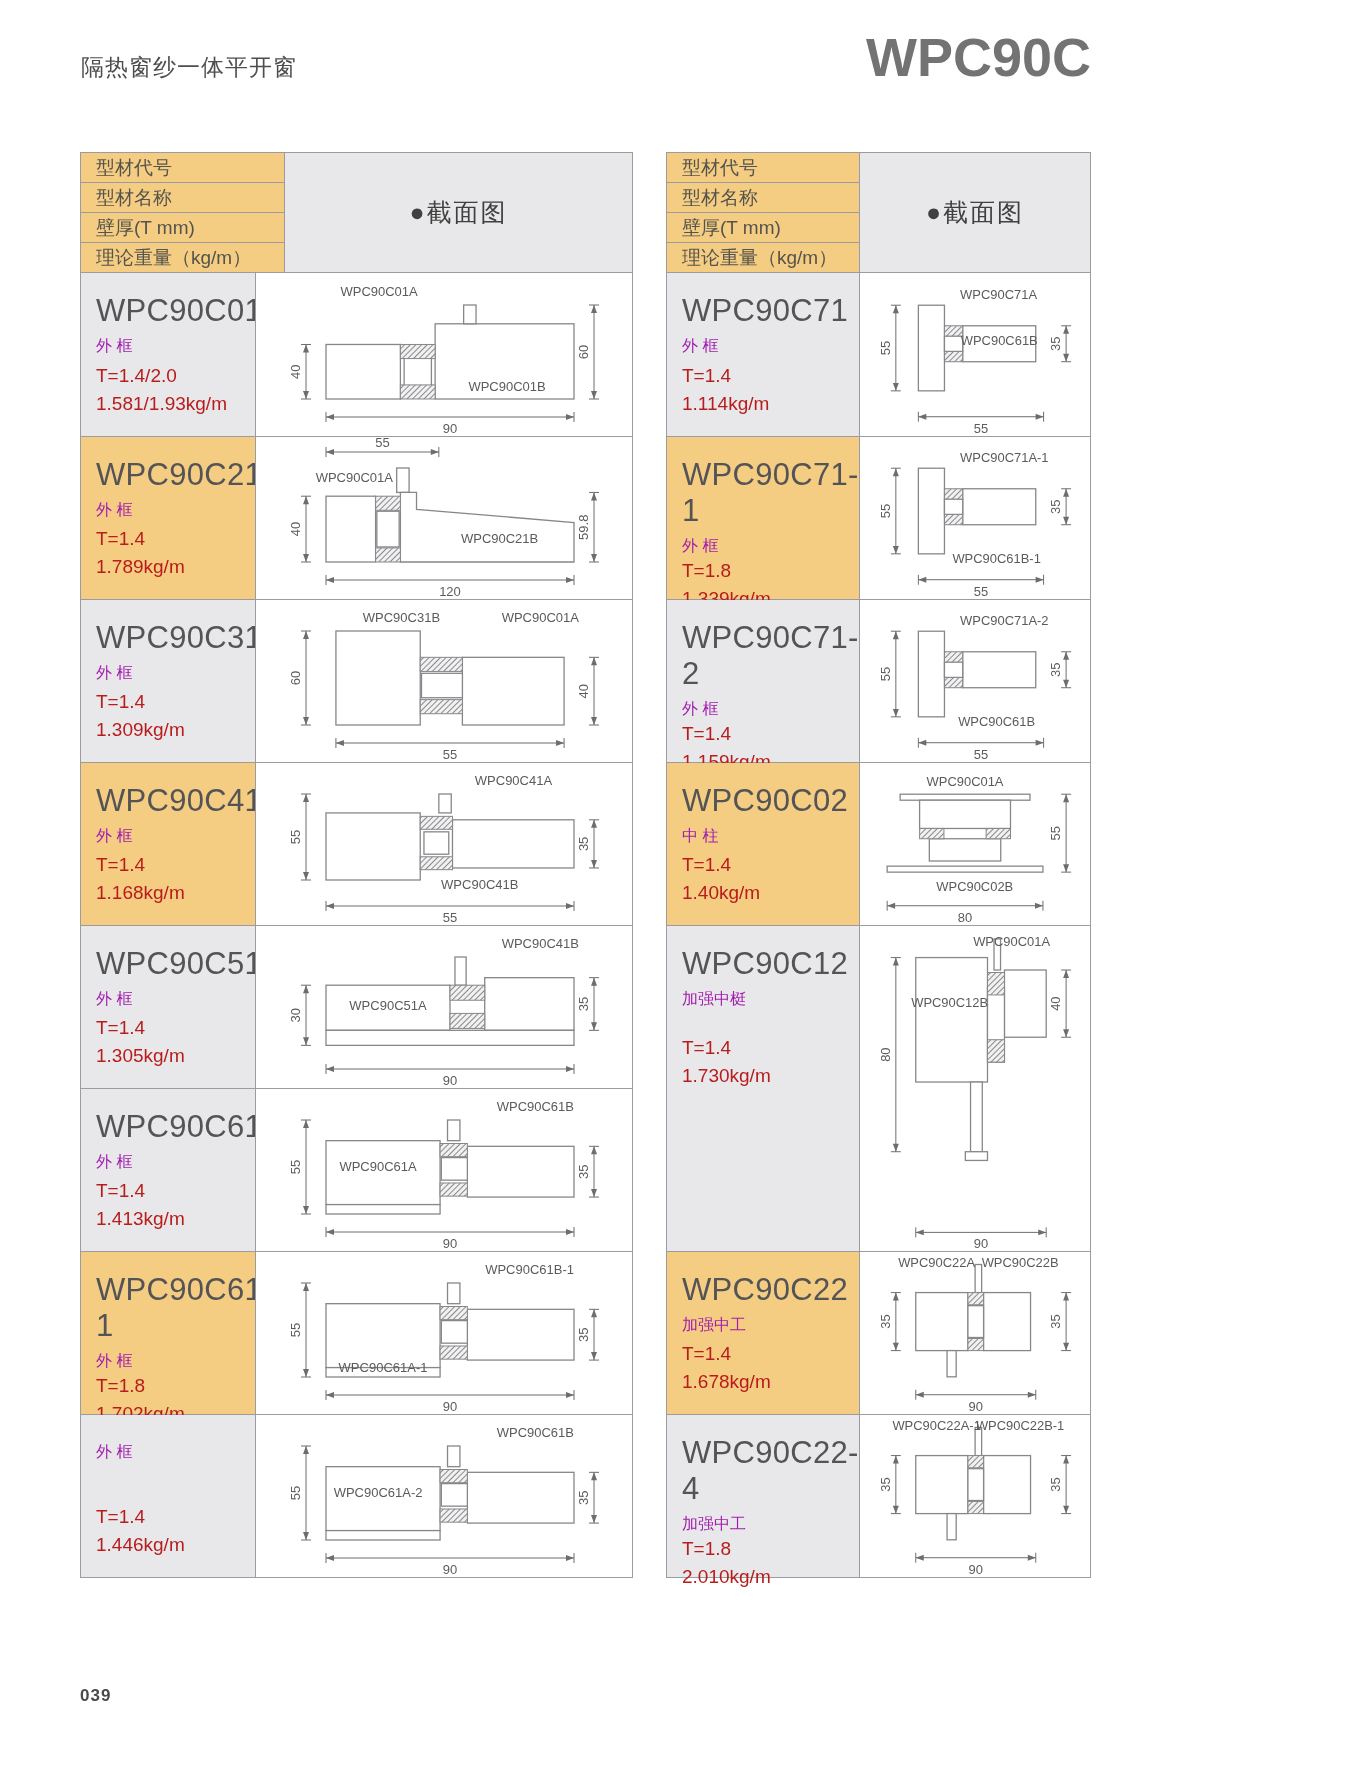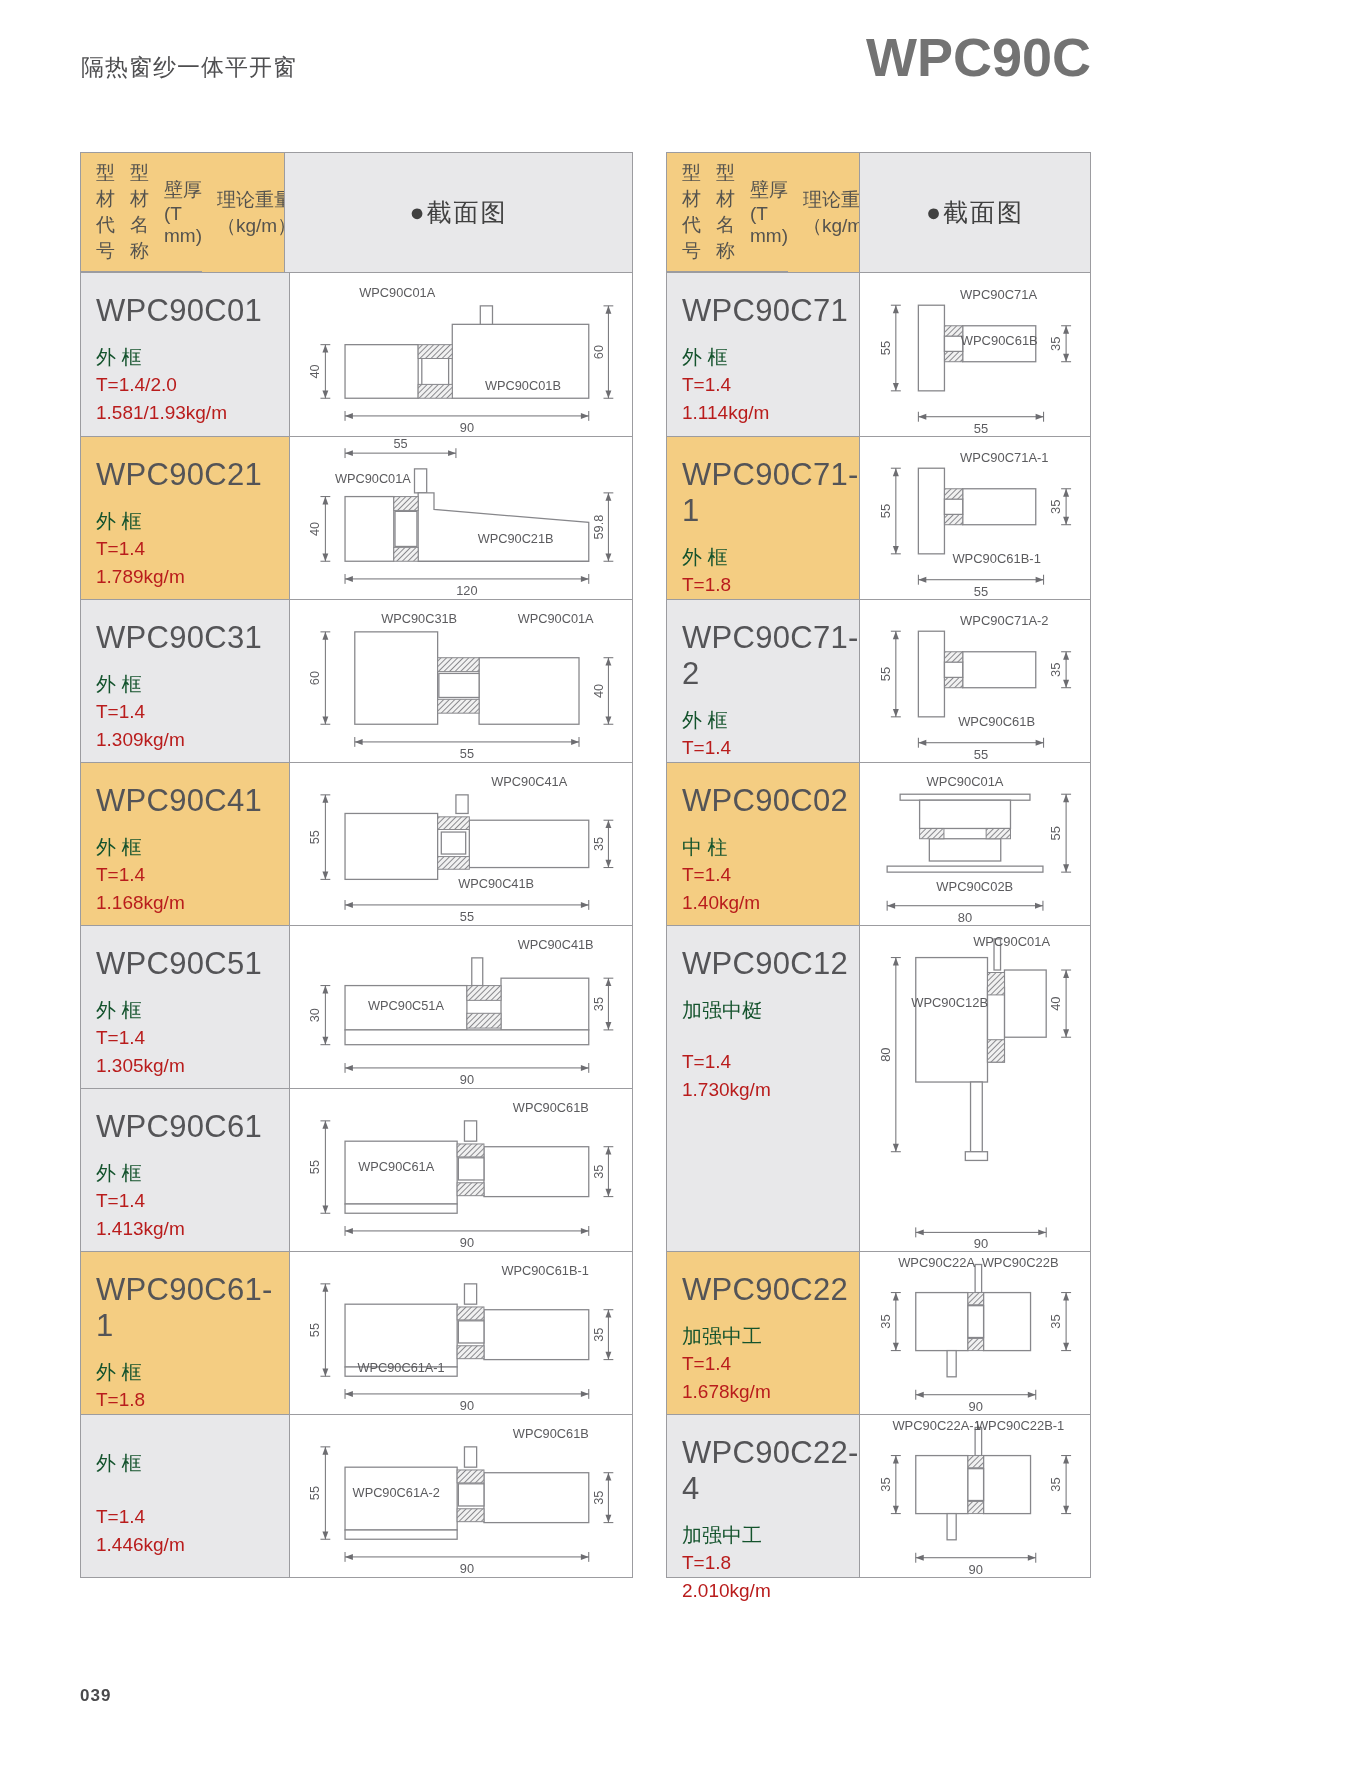--- a/index.html
+++ b/index.html
@@ -4,34 +4,34 @@
 <style>
   *{margin:0;padding:0;box-sizing:border-box}
   html,body{width:1359px;height:1772px;background:#fff;font-family:"Liberation Sans","DejaVu Sans",sans-serif;color:#57575a}
   .page{position:absolute;left:0;top:0;width:1359px;height:1772px;background:#fff;overflow:hidden}
   .page-title{position:absolute;left:81px;top:52px;font-size:23px;color:#4e4e50;letter-spacing:1px}
   .model{position:absolute;right:268px;top:26px;font-size:54px;font-weight:700;color:#737373}
   .ptable{position:absolute;top:152px;border:1px solid #9c9ca0;background:#fff}
   #tableL{left:80px;width:553px}
   #tableR{left:666px;width:425px}
   .thead{display:flex;height:120px;border-bottom:1px solid #9c9ca0}
-  .hstack{width:203px;display:flex;flex-direction:row;background:#f4cd82}
+  .hstack{width:203px;display:flex;flex-direction:column;background:#f4cd82}
   #tableR .hstack{width:192px}
   .hcell{flex:1;display:flex;align-items:center;padding-left:15px;font-size:19px;color:#55534e;border-bottom:1px solid #9c9ca0}
   .hcell:last-child{border-bottom:none}
   .hsec{flex:1;background:#e8e8ea;display:flex;align-items:center;justify-content:center;font-size:25px;color:#404040;border-left:1px solid #9c9ca0;letter-spacing:2px}
   .trow{display:flex;height:163px}
   .trow + .trow{border-top:1px solid #9c9ca0}
   .trow.tall{height:326px}
-  .lcell{width:208px;background:#e8e8ea;padding:20px 8px 18px 15px;display:flex;flex-direction:column}
+  .lcell{width:174px;background:#e8e8ea;padding:20px 8px 18px 15px;display:flex;flex-direction:column}
   #tableR .lcell{width:192px}
   .trow.hl .lcell{background:#f4cd82}
   .trow.tall .lcell{justify-content:flex-start}
   .code{font-size:31px;color:#545457;letter-spacing:.3px}
-  .pname{font-size:20px;margin-top:15px;color:#14532d}
+  .pname{font-size:16px;margin-top:7px;color:#a21caf}
   .spec{margin-top:auto;font-size:19px;line-height:28px;color:#b91c1c}
   .trow.tall .spec{margin-top:24px}
   .dcell{flex:1;background:#fff;border-left:1px solid #9c9ca0;display:flex;align-items:center;justify-content:center;overflow:hidden}
   .pagenum{position:absolute;left:80px;top:1686px;font-size:17px;font-weight:700;color:#4a4a4c;letter-spacing:1px}
   svg text{font-family:"Liberation Sans","DejaVu Sans",sans-serif}
   .dimtxt{font-size:13px;fill:#5c5c60}
   .labtxt{font-size:13px;fill:#5b5b5e}
 </style>
 </head>
 <body>

